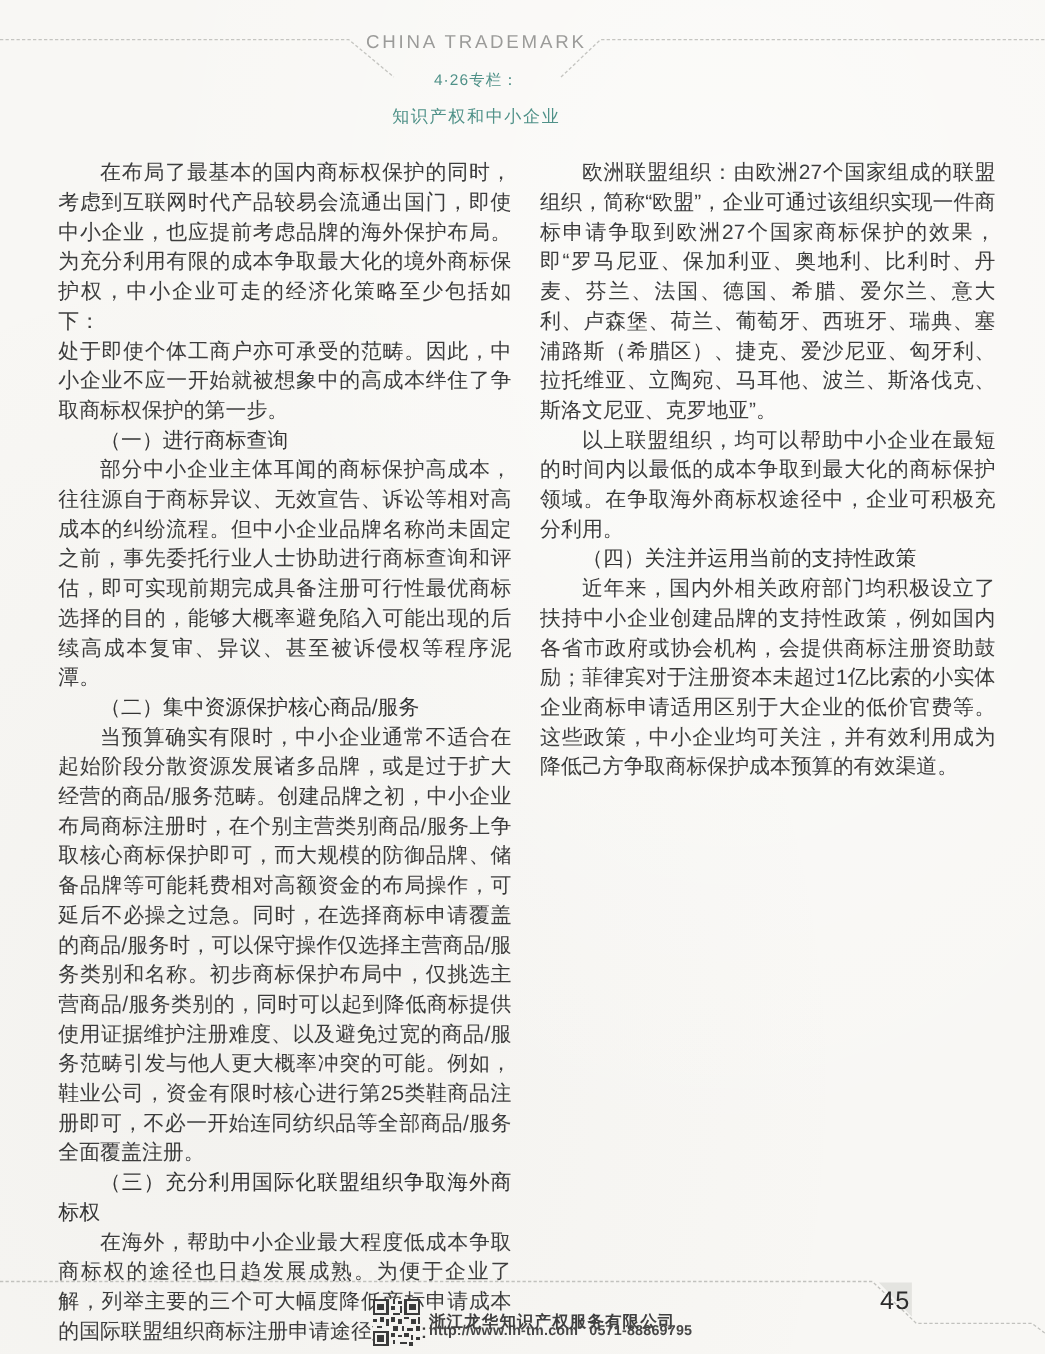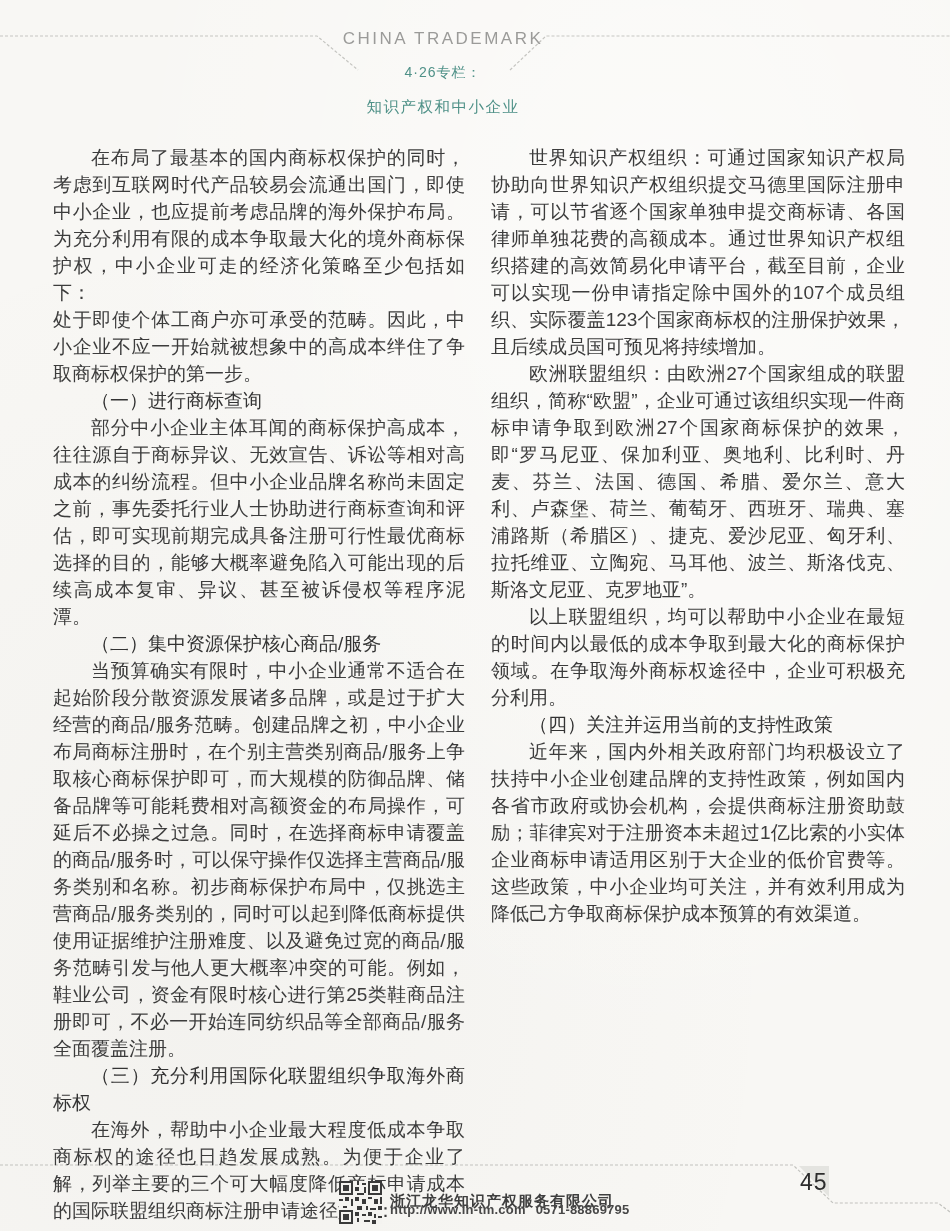--- a/index.html
+++ b/index.html
@@ -8,21 +8,21 @@
     background:#f8f7f4;
     background-image:radial-gradient(ellipse at 70% 20%, rgba(255,255,255,.5), rgba(0,0,0,0) 60%),
                      radial-gradient(ellipse at 20% 80%, rgba(120,120,110,.04), rgba(0,0,0,0) 55%);
     font-family:"Liberation Sans","DejaVu Sans",sans-serif;
     color:#3a3a3a;
   }
   .rules-svg{position:absolute;left:0;top:0;pointer-events:none;}
 
   
   .header-block{
-    position:absolute;left:331px;top:30px;width:224px;text-align:center;line-height:1;
+    position:absolute;left:321px;top:30px;width:224px;text-align:center;line-height:1;
   }
   .magazine-title{
     font-size:17px;letter-spacing:2.5px;color:#9b9b99;font-weight:400;white-space:nowrap;
   }
   .column-label{
     margin-top:18px;font-size:14px;color:#4f9188;letter-spacing:1px;
   }
   .column-topic{
     margin-top:20px;font-size:15.5px;color:#4f9188;letter-spacing:1.5px;white-space:nowrap;
   }
@@ -80,21 +80,20 @@
   <p class="body noindent">处于即使个体工商户亦可承受的范畴。因此，中小企业不应一开始就被想象中的高成本绊住了争取商标权保护的第一步。</p>
   <p class="heading">（一）进行商标查询</p>
   <p class="body">部分中小企业主体耳闻的商标保护高成本，往往源自于商标异议、无效宣告、诉讼等相对高成本的纠纷流程。但中小企业品牌名称尚未固定之前，事先委托行业人士协助进行商标查询和评估，即可实现前期完成具备注册可行性最优商标选择的目的，能够大概率避免陷入可能出现的后续高成本复审、异议、甚至被诉侵权等程序泥潭。</p>
   <p class="heading">（二）集中资源保护核心商品/服务</p>
   <p class="body">当预算确实有限时，中小企业通常不适合在起始阶段分散资源发展诸多品牌，或是过于扩大经营的商品/服务范畴。创建品牌之初，中小企业布局商标注册时，在个别主营类别商品/服务上争取核心商标保护即可，而大规模的防御品牌、储备品牌等可能耗费相对高额资金的布局操作，可延后不必操之过急。同时，在选择商标申请覆盖的商品/服务时，可以保守操作仅选择主营商品/服务类别和名称。初步商标保护布局中，仅挑选主营商品/服务类别的，同时可以起到降低商标提供使用证据维护注册难度、以及避免过宽的商品/服务范畴引发与他人更大概率冲突的可能。例如，鞋业公司，资金有限时核心进行第25类鞋商品注册即可，不必一开始连同纺织品等全部商品/服务全面覆盖注册。</p>
   <p class="heading">（三）充分利用国际化联盟组织争取海外商标权</p>
   <p class="body">在海外，帮助中小企业最大程度低成本争取商标权的途径也日趋发展成熟。为便于企业了解，列举主要的三个可大幅度降低商标申请成本的国际联盟组织商标注册申请途径如下：</p>
 </div>
 
 <div class="text-col col-right">
-  <p class="body">世界知识产权组织：可通过国家知识产权局协助向世界知识产权组织提交马德里国际注册申请，可以节省逐个国家单独申提交商标请、各国律师单独花费的高额成本。通过世界知识产权组织搭建的高效简易化申请平台，截至目前，企业可以实现一份申请指定除中国外的107个成员组织、实际覆盖123个国家商标权的注册保护效果，且后续成员国可预见将持续增加。</p>
   <p class="body">欧洲联盟组织：由欧洲27个国家组成的联盟组织，简称“欧盟”，企业可通过该组织实现一件商标申请争取到欧洲27个国家商标保护的效果，即“罗马尼亚、保加利亚、奥地利、比利时、丹麦、芬兰、法国、德国、希腊、爱尔兰、意大利、卢森堡、荷兰、葡萄牙、西班牙、瑞典、塞浦路斯（希腊区）、捷克、爱沙尼亚、匈牙利、拉托维亚、立陶宛、马耳他、波兰、斯洛伐克、斯洛文尼亚、克罗地亚”。</p>
   <p class="body">以上联盟组织，均可以帮助中小企业在最短的时间内以最低的成本争取到最大化的商标保护领域。在争取海外商标权途径中，企业可积极充分利用。</p>
   <p class="heading">（四）关注并运用当前的支持性政策</p>
   <p class="body">近年来，国内外相关政府部门均积极设立了扶持中小企业创建品牌的支持性政策，例如国内各省市政府或协会机构，会提供商标注册资助鼓励；菲律宾对于注册资本未超过1亿比索的小实体企业商标申请适用区别于大企业的低价官费等。这些政策，中小企业均可关注，并有效利用成为降低己方争取商标保护成本预算的有效渠道。</p>
 </div>
 
 <svg class="qr-code" viewBox="0 0 21 21" shape-rendering="crispEdges">
   <rect x="0" y="0" width="21" height="21" fill="#f4f3f0"></rect>
   <g fill="#3a3a3a">
     <rect x="0" y="0" width="7" height="7"></rect>

